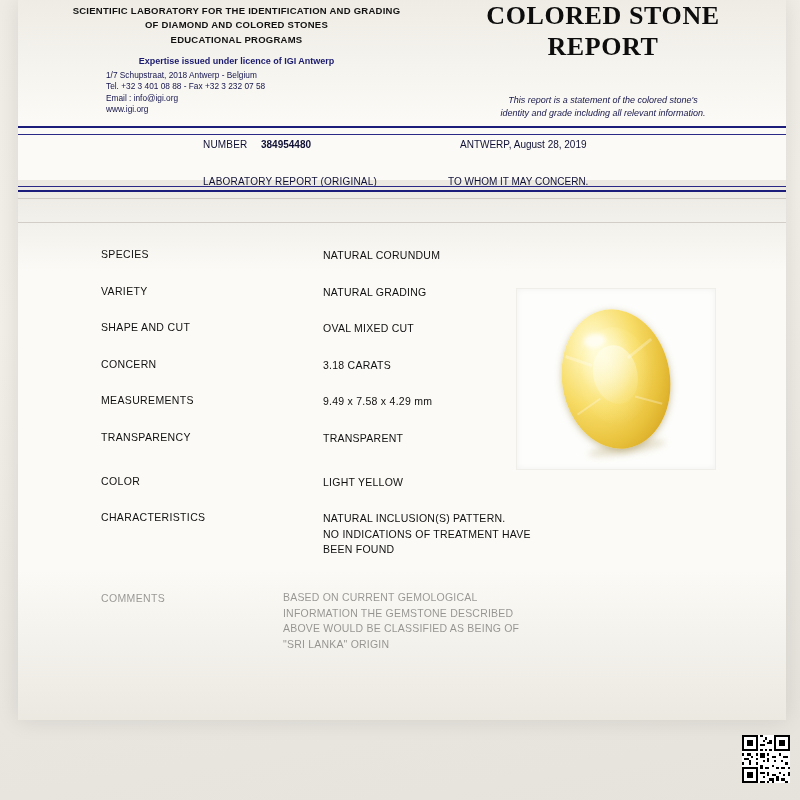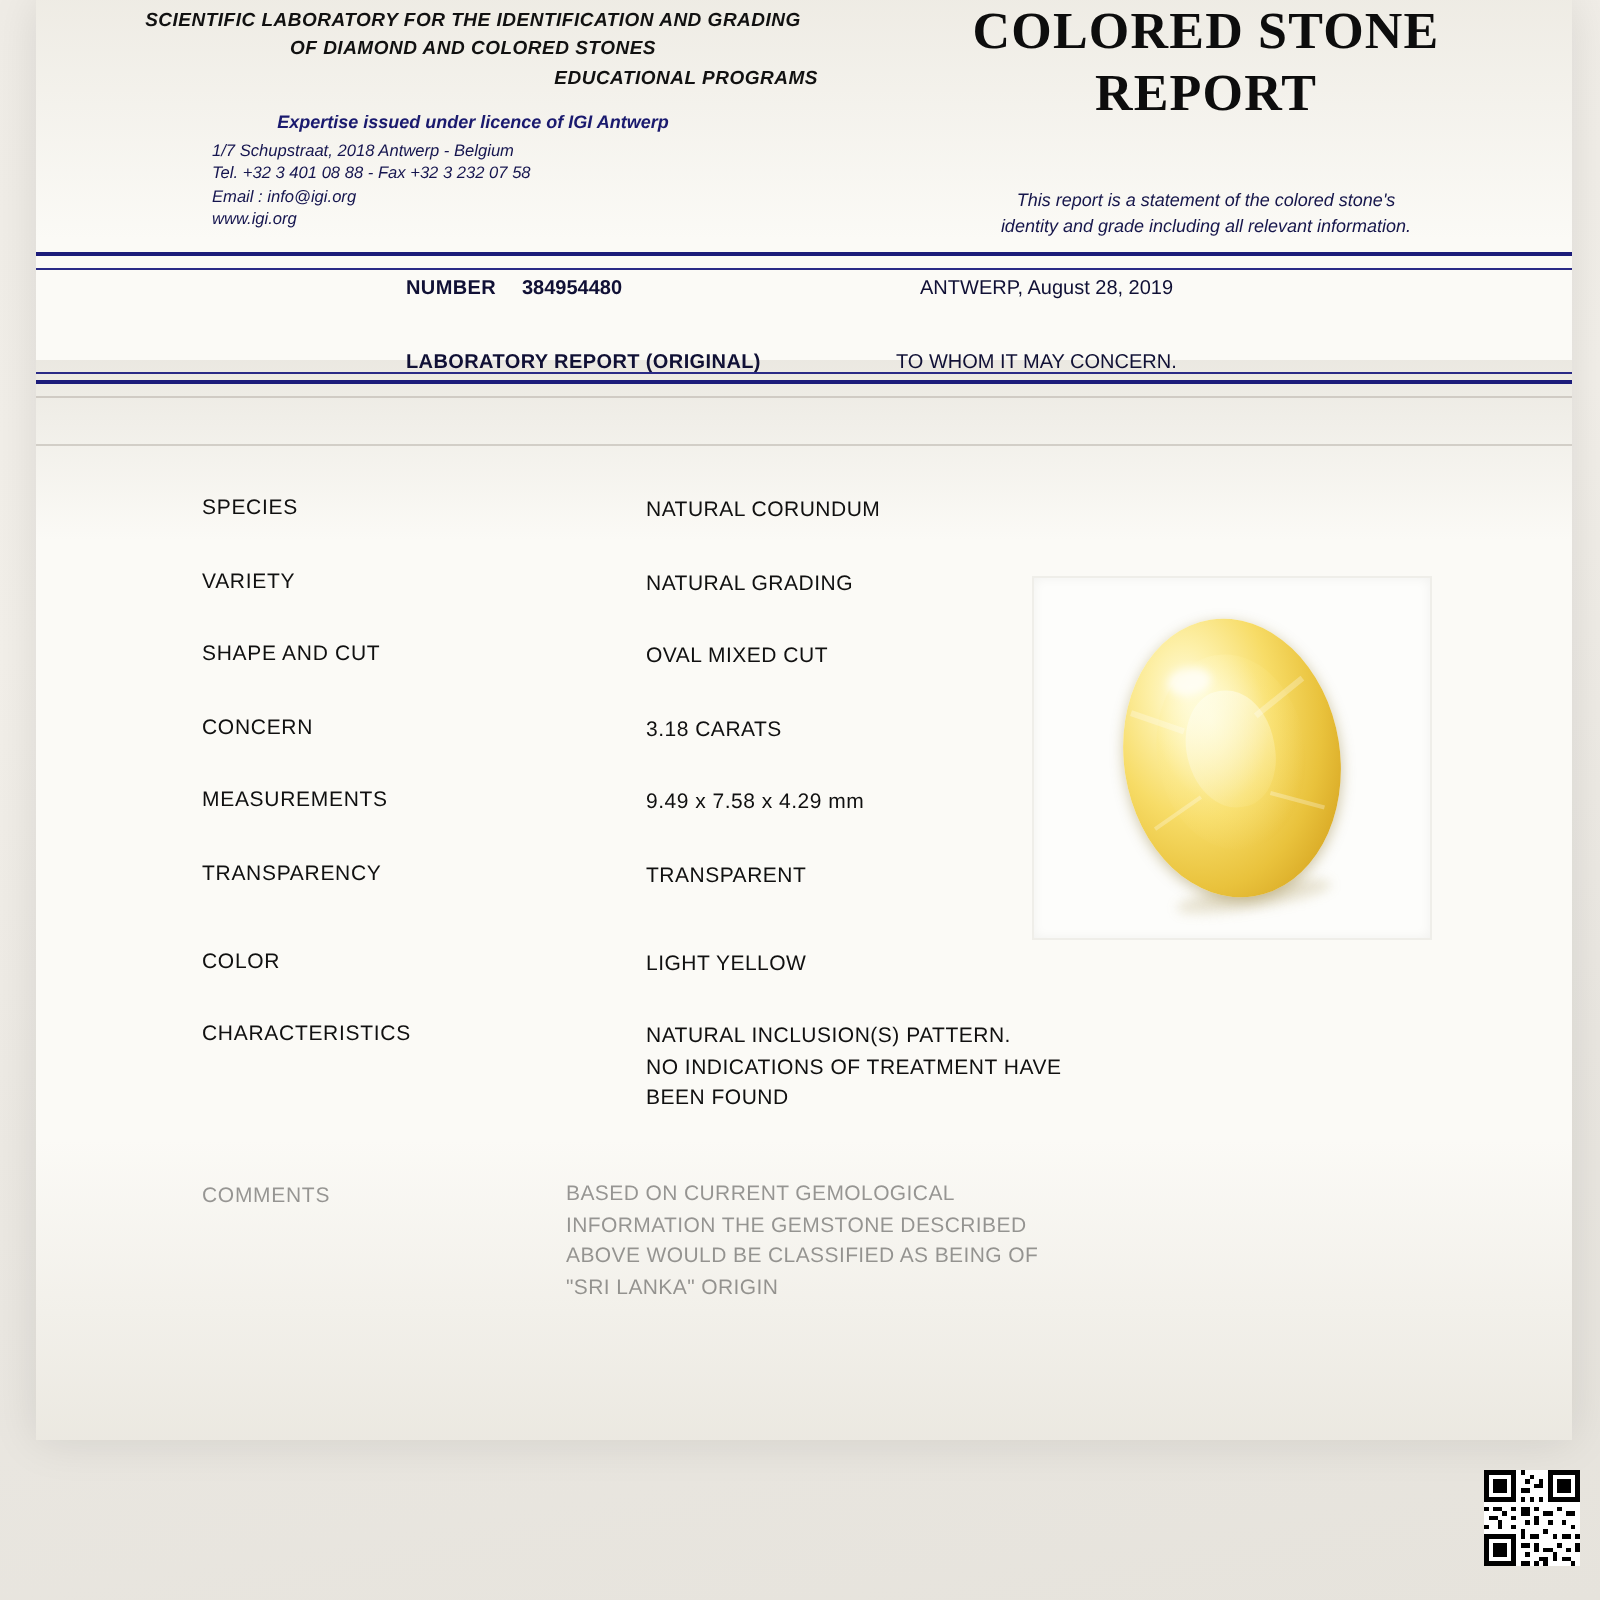--- a/index.html
+++ b/index.html
@@ -47,30 +47,29 @@
   }
 
   
   .hdr-left {
     position: absolute;
     left: 46px;
     top: 4px;
     width: 345px;
     text-align: center;
     color: #111;
-    font-style: italic;
   }
   .lab-line {
     font-size: 9.5px;
     font-weight: bold;
     letter-spacing: 0.25px;
     line-height: 13.5px;
     text-transform: uppercase;
   }
-  .lab-line.sp { margin-top: 2px; text-align: right; }
+  .lab-line.sp { margin-top: 2px; }
   .expertise {
     margin-top: 9px;
     font-size: 9px;
     font-weight: bold;
     color: #1a1a6e;
   }
   .addr {
     margin-top: 4px;
     font-size: 8.3px;
     line-height: 11.6px;
@@ -119,21 +118,21 @@
   }
   .band-row {
     position: absolute;
     left: 0; right: 0;
     height: 18px;
     font-size: 10px;
     color: #101035;
   }
   .band-row .lbl {
     position: absolute;
-    font-weight: bold;
+    font-weight: normal;
     letter-spacing: 0.2px;
   }
   .band-row .val {
     position: absolute;
     font-weight: bold;
   }
   .band-row .plain {
     position: absolute;
     font-weight: normal;
   }

